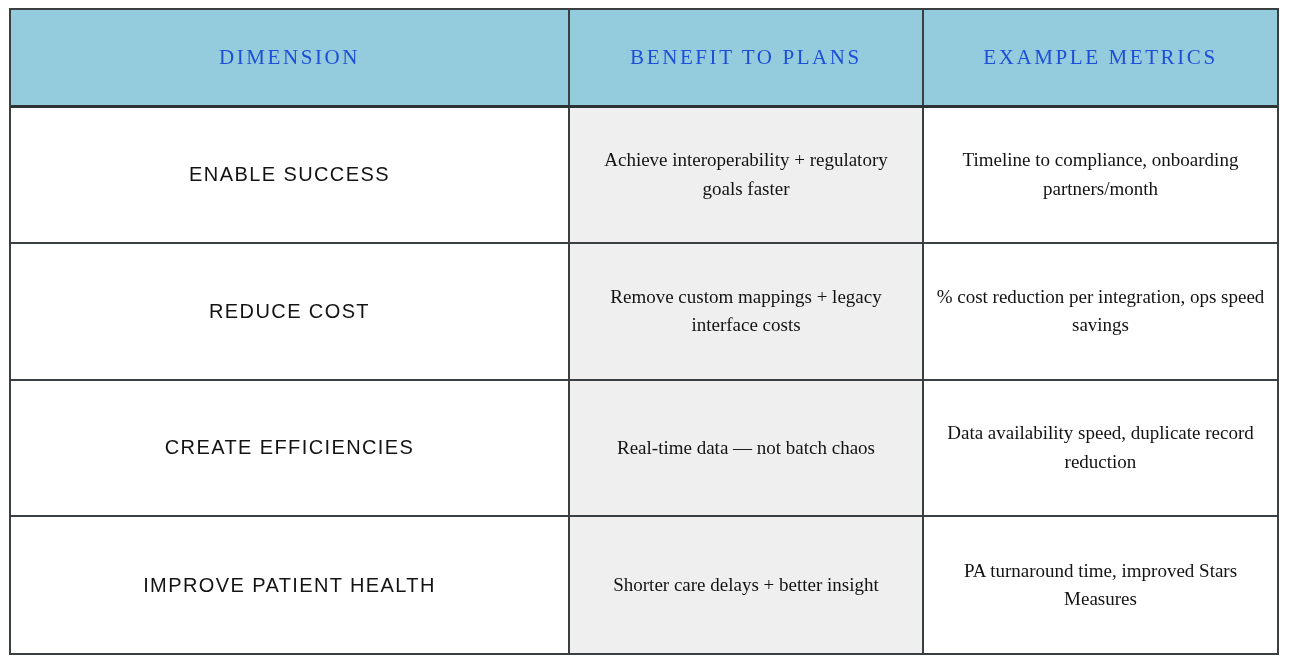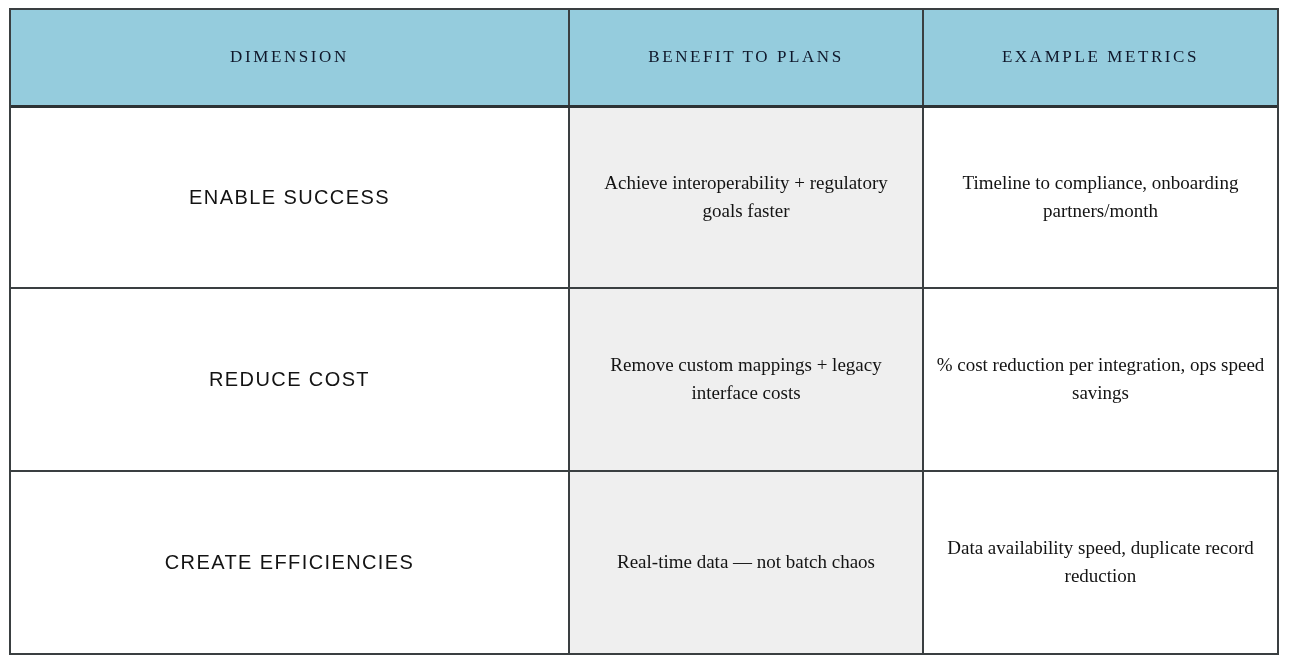--- a/index.html
+++ b/index.html
@@ -33,25 +33,25 @@
     table-layout: fixed;
   }
 
   
   col.col-dimension { width: 558px; }
   col.col-benefit   { width: 354px; }
   col.col-metrics   { width: 354px; }
 
   thead th {
     background: #95ccdd;
-    color: #0f172a;
+    color: #1d4ed8;
     height: 96px;
     font-family: "Liberation Serif", "DejaVu Serif", serif;
     font-weight: 400;
-    font-size: 17px;
+    font-size: 21px;
     letter-spacing: 2.6px;
     text-align: center;
     vertical-align: middle;
     border-right: 2px solid #3a3f41;
     border-bottom: 3px solid #2d3335;
     padding: 0 10px;
     box-sizing: border-box;
   }
   thead th:last-child { border-right: none; }
 
@@ -119,15 +119,20 @@
       <tr>
         <td class="cell-dimension">REDUCE COST</td>
         <td class="cell-benefit">Remove custom mappings + legacy interface costs</td>
         <td class="cell-metrics">% cost reduction per integration, ops speed savings</td>
       </tr>
       <tr>
         <td class="cell-dimension">CREATE EFFICIENCIES</td>
         <td class="cell-benefit">Real-time data — not batch chaos</td>
         <td class="cell-metrics">Data availability speed, duplicate record reduction</td>
       </tr>
+      <tr>
+        <td class="cell-dimension">IMPROVE PATIENT HEALTH</td>
+        <td class="cell-benefit">Shorter care delays + better insight</td>
+        <td class="cell-metrics">PA turnaround time, improved Stars Measures</td>
+      </tr>
     </tbody>
   </table>
 </div>
 
 </body></html>

